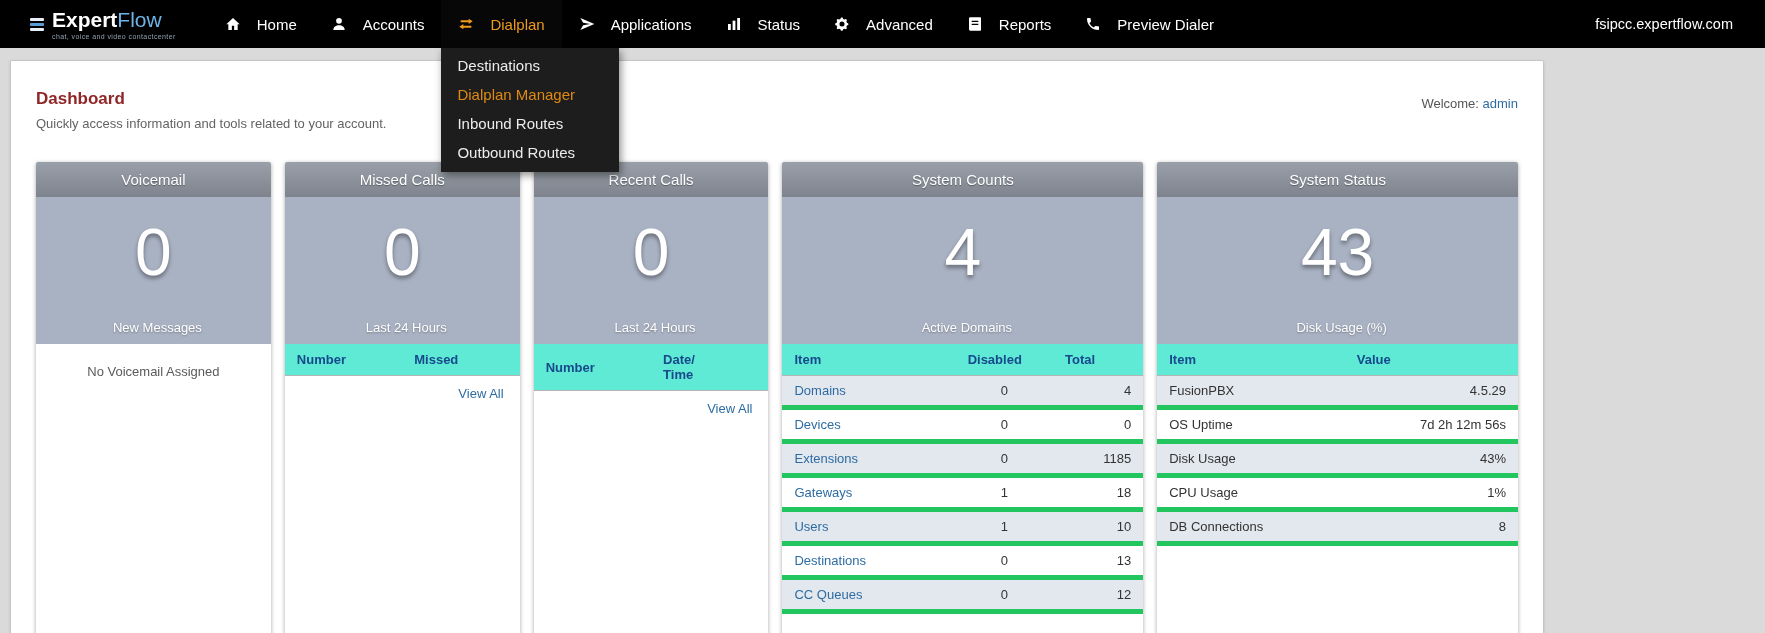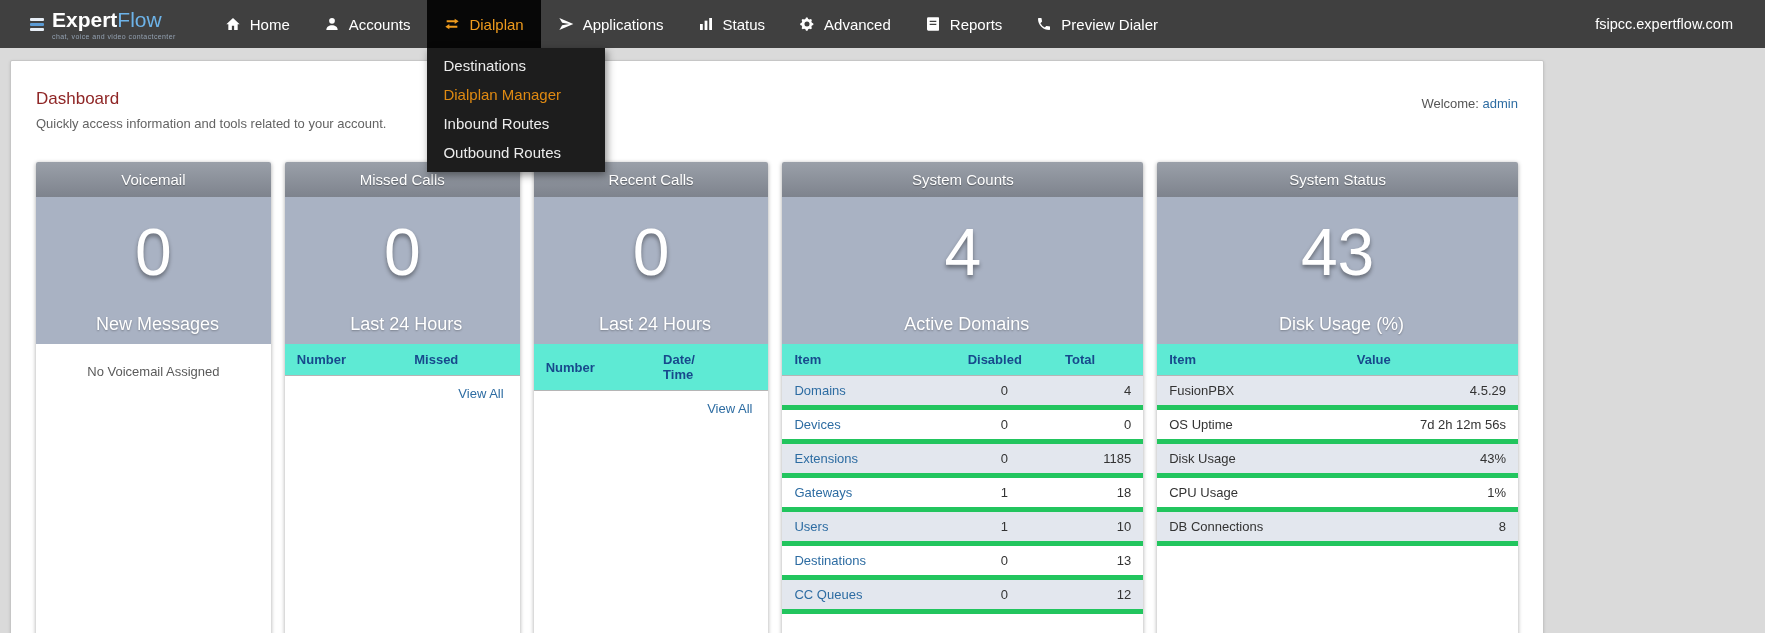--- a/index.html
+++ b/index.html
@@ -7,36 +7,36 @@
   body {
     position: relative;
     overflow: hidden;
     background: #dadada;
     font-family: "Liberation Sans", "DejaVu Sans", sans-serif;
   }
 
   
   .navbar {
     position: absolute; top:0; left:0; right:0; height:48px;
-    background:#404040; display:flex; align-items:stretch; z-index:40;
+    background:#000000; display:flex; align-items:stretch; z-index:40;
   }
   .logo { display:flex; align-items:center; gap:8px; padding:0 22px 0 30px; cursor:pointer; }
   .logo-bars { display:flex; flex-direction:column; gap:2px; }
   .logo-bars i { display:block; width:14px; height:3px; border-radius:1px; }
   .logo-bars i:nth-child(1){ background:#e7eef6; }
   .logo-bars i:nth-child(2){ background:#5b9bd5; }
   .logo-bars i:nth-child(3){ background:#e7eef6; }
   .logo-line { font-size:21px; line-height:21px; font-weight:bold; white-space:nowrap; }
   .logo-expert { color:#ffffff; }
   .logo-flow { color:#6db3e8; font-weight:normal; }
   .logo-sub { font-size:7px; color:#93a1b1; letter-spacing:.4px; margin-top:2px; }
 
   .nav-items { display:flex; margin-left:10px; }
   .nav-item {
-    display:flex; align-items:center; gap:9px; padding:0 17px;
+    display:flex; align-items:center; gap:16px; padding:0 17px;
     color:#fff; font-size:15px; cursor:pointer; position:relative; white-space:nowrap;
   }
   .nav-item svg { width:16px; height:16px; fill:#ffffff; flex:0 0 auto; }
   .nav-item.active { background:#070707; color:#ef9b1d; }
   .nav-item.active > svg { fill:#ef9b1d; }
   .nav-domain { margin-left:auto; align-self:center; color:#fff; font-size:14.5px; padding-right:32px; }
 
   
   .dropdown {
     position:absolute; top:48px; left:0; width:178px;
@@ -47,38 +47,38 @@
   .dropdown-item.active { color:#e08a12; }
 
   
   .panel {
     position:absolute; left:10px; top:60px; width:1534px; height:660px;
     background:#ffffff; border:1px solid #c6c6c6; border-radius:2px;
     box-shadow:0 1px 3px rgba(0,0,0,.12);
     padding:28px 25px 0;
   }
   .header-flex { display:flex; justify-content:space-between; align-items:flex-start; }
-  .page-title { color:#8f2626; font-size:17px; font-weight:normal; }
+  .page-title { color:#8f2626; font-size:17px; font-weight:bold; }
   .page-subtitle { margin-top:7px; color:#636363; font-size:13px; }
   .welcome { font-size:13px; color:#555; padding-top:7px; white-space:nowrap; }
   .welcome a { color:#2d6ca2; text-decoration:none; cursor:pointer; }
 
   
   .cards { display:flex; gap:14px; margin-top:31px; align-items:flex-start; }
   .card { background:#fff; box-shadow:0 1px 4px rgba(0,0,0,.35); height:520px; border-radius:2px; }
   .card.w-sm { width:235px; }
   .card.w-lg { width:361px; }
   .card-header {
     height:35px; display:flex; align-items:center; justify-content:center;
     color:#fff; font-size:15px; text-shadow:0 1px 1px rgba(0,0,0,.35);
     background:linear-gradient(#9aa0a9,#7e838d); border-radius:2px 2px 0 0;
   }
   .card-stat { height:147px; background:#a9b2c3; position:relative; text-align:center; color:#fff; }
   .stat-number { font-size:66px; line-height:1; padding-top:22px; text-shadow:0 3px 4px rgba(0,0,0,.4); }
-  .stat-label { position:absolute; bottom:9px; left:8px; right:0; font-size:18px; text-shadow:0 1px 2px rgba(0,0,0,.3); }
+  .stat-label { position:absolute; bottom:9px; left:8px; right:0; font-size:13px; text-shadow:0 1px 2px rgba(0,0,0,.3); }
 
   .no-vm { text-align:center; color:#5a5a5a; font-size:13px; padding-top:20px; }
 
   table.ctable { width:100%; border-collapse:collapse; font-size:13px; table-layout:fixed; }
   .ctable th { color:#17498c; font-weight:bold; text-align:left; padding:8px 12px; border-bottom:1px solid #b5b5b5; background:#5eead4; }
   .ctable td { padding:7px 12px; border-bottom:5px solid #22c55e; color:#333; }
   .ctable tbody tr:nth-child(odd) { background:#e3e7ee; }
   .t-right { text-align:right; }
   .t-center { text-align:center; }
   .two-line { white-space:pre-line; text-align:right; }

